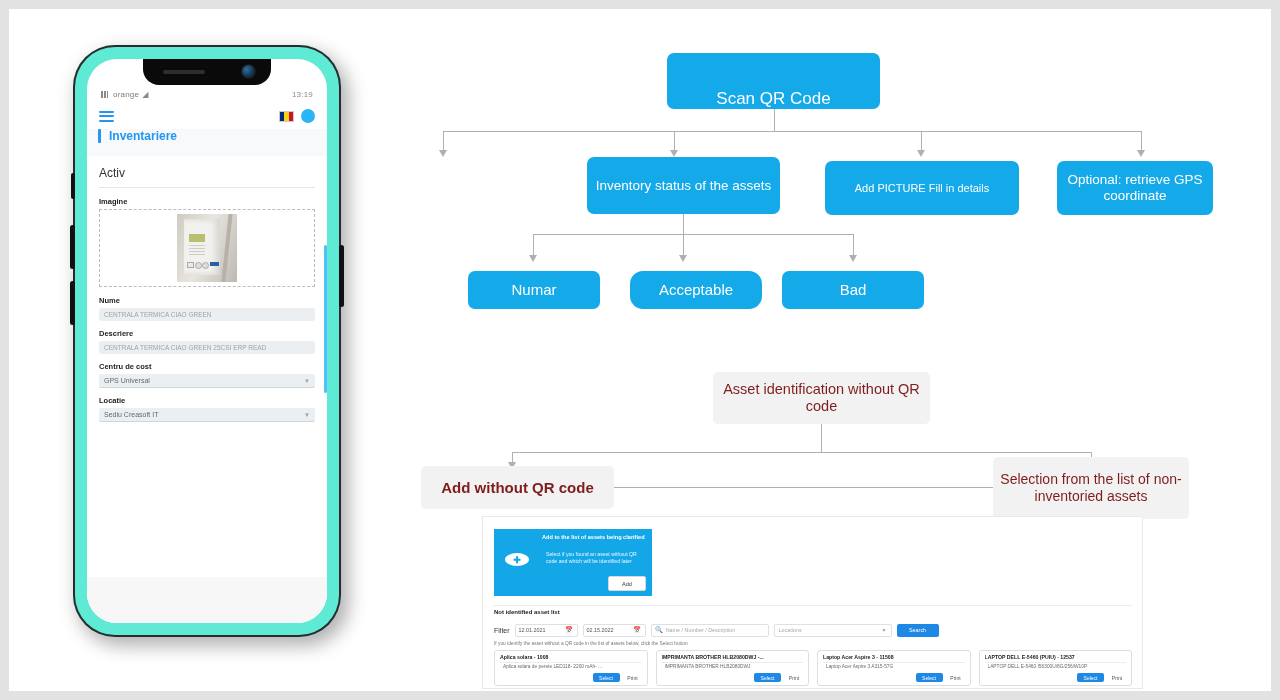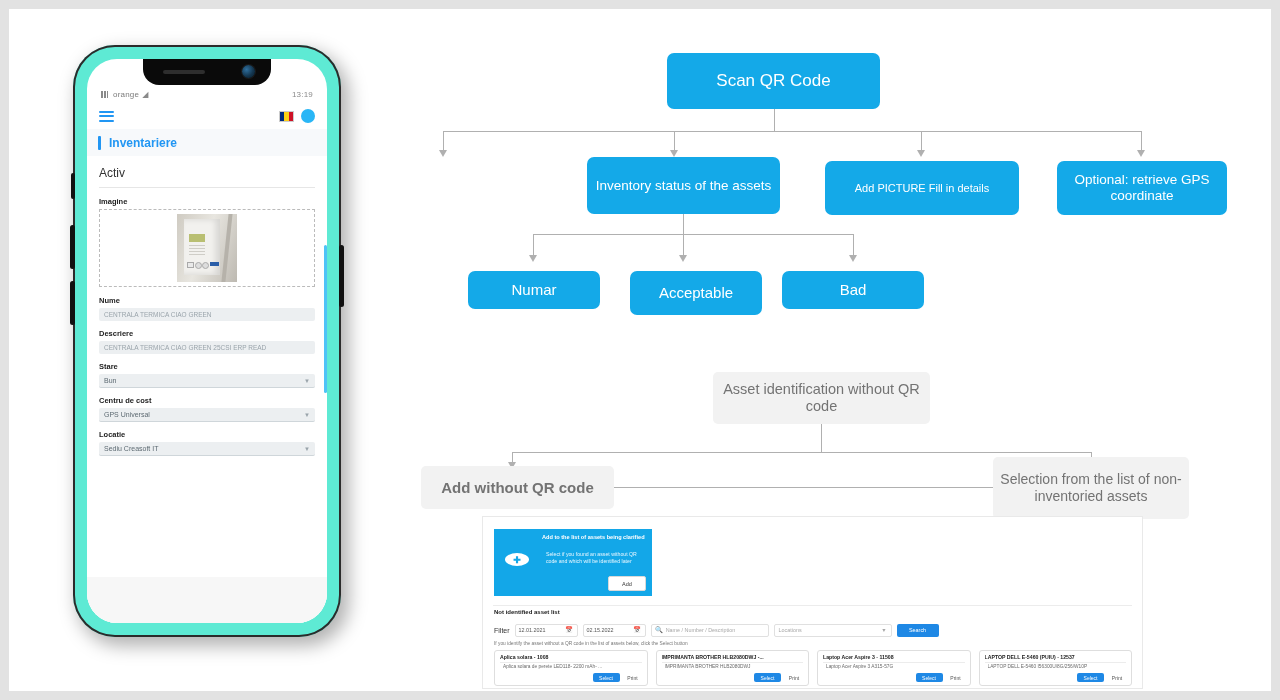--- a/index.html
+++ b/index.html
@@ -57,21 +57,21 @@
     display:flex;align-items:center;justify-content:space-between;padding:0 12px;box-sizing:border-box;}
   .burger{display:flex;flex-direction:column;gap:2.5px;cursor:pointer;}
   .burger i{display:block;width:15px;height:2px;background:#2196f3;border-radius:1px;}
   .nav-right{display:flex;align-items:center;gap:7px;}
   .ro-flag{width:13px;height:9px;display:flex;border:.5px solid #ccc;}
   .ro-flag span{flex:1;}
   .ro-flag .b{background:#002b7f;}.ro-flag .y{background:#fcd116;}.ro-flag .r{background:#ce1126;}
   .avatar-circ{width:14px;height:14px;border-radius:50%;background:#29b6f6;}
 
   .page-title-bar{position:absolute;top:70px;left:0;right:0;height:27px;background:#f7f9fb;
-    display:flex;align-items:center;padding-left:11px;box-sizing:border-box;}
+    display:flex;padding-left:11px;box-sizing:border-box;}
   .title-accent{width:3px;height:14px;background:#2196f3;margin-right:8px;border-radius:1px;}
   .page-title{color:#2196f3;font-size:12px;font-weight:700;}
 
   .form-area{position:absolute;top:97px;left:0;right:0;bottom:0;background:#fff;
     padding:10px 12px 0 12px;box-sizing:border-box;}
   .sec-head{font-size:12px;color:#333;padding-bottom:7px;border-bottom:1px solid #e6e6e6;margin-bottom:9px;}
   .fld-label{font-size:7.5px;font-weight:700;color:#222;margin-bottom:3px;}
   .fld{margin-bottom:8px;}
   .fld-input{height:13px;background:#eceff1;border-radius:2px;
     font-size:6.5px;color:#9aa4ab;display:flex;align-items:center;padding:0 5px;
@@ -94,21 +94,21 @@
   .boiler .knob3{position:absolute;left:25px;top:48px;width:5px;height:5px;border-radius:50%;background:#ddd;border:1px solid #aaa;}
   .boiler .blue{position:absolute;left:33px;top:48px;width:9px;height:4px;background:#2a5ea8;}
   .boiler .pipe{position:absolute;right:8px;top:0;width:4px;height:68px;background:#b6b2aa;transform:skewX(-6deg);}
   .scroll-bar{position:absolute;right:0;top:186px;width:3px;height:148px;background:#4fc3f7;border-radius:2px;}
   .screen-fade{position:absolute;left:0;right:0;bottom:0;height:46px;background:#f7f7f7;}
 
   
   .node{position:absolute;display:flex;align-items:center;justify-content:center;
     text-align:center;box-sizing:border-box;border-radius:7px;}
   .node.blue{background:#14a9e8;color:#fff;}
-  .node.grey{background:#f2f2f2;color:#737373;border-radius:5px;}
+  .node.grey{background:#f2f2f2;color:#7f1d1d;border-radius:5px;}
   .node span{display:block;line-height:1.18;}
 
   .ln{position:absolute;background:#b0b0b0;}
   .ln.h{height:1px;}
   .ln.v{width:1px;}
   .arw{position:absolute;width:0;height:0;border-left:4.5px solid transparent;
     border-right:4.5px solid transparent;border-top:7px solid #b0b0b0;}
 
   
   #shot{position:absolute;left:473px;top:507px;width:661px;height:173px;
@@ -220,27 +220,20 @@
             <div class="fld-label">Nume</div>
             <div class="fld-input">CENTRALA TERMICA CIAO GREEN</div>
           </div>
 
           <div class="fld">
             <div class="fld-label">Descriere</div>
             <div class="fld-input">CENTRALA TERMICA CIAO GREEN 25CSI ERP READ</div>
           </div>
 
 
-          <div class="fld">
-            <div class="fld-label">Stare</div>
-            <div class="fld-select">
-              <span>Bun</span>
-              <span class="caret">▼</span>
-            </div>
-          </div>
 
           <div class="fld">
             <div class="fld-label">Centru de cost</div>
             <div class="fld-select">
               <span>GPS Universal</span>
               <span class="caret">▼</span>
             </div>
           </div>
 
           <div class="fld">
@@ -251,58 +244,58 @@
             </div>
           </div>
         </div>
 
         <div class="scroll-bar"></div>
         <div class="screen-fade"></div>
       </div>
     </div>
   </div>
 
-  <div class="node blue" style="left:658px;top:44px;width:213px;height:56px;font-size:17px;">
+  <div class="node blue" style="left:658px;top:44px;width:213px;height:56px;font-size:17px;align-items:flex-end;">
     <span>Scan QR Code</span>
   </div>
 
   <div class="ln v" style="left:765px;top:100px;height:22px;"></div>
   <div class="ln h" style="left:434px;top:122px;width:698px;"></div>
   <div class="ln v" style="left:434px;top:122px;height:21px;"></div>
   <div class="arw" style="left:430px;top:141px;"></div>
   <div class="ln v" style="left:665px;top:122px;height:21px;"></div>
   <div class="arw" style="left:661px;top:141px;"></div>
   <div class="ln v" style="left:912px;top:122px;height:21px;"></div>
   <div class="arw" style="left:908px;top:141px;"></div>
   <div class="ln v" style="left:1132px;top:122px;height:21px;"></div>
   <div class="arw" style="left:1128px;top:141px;"></div>
 
   <div class="node blue" style="left:578px;top:148px;width:193px;height:57px;font-size:13.5px;">
     <span>Inventory status of the assets</span>
   </div>
   <div class="node blue" style="left:816px;top:152px;width:194px;height:54px;font-size:11px;">
     <span>Add PICTURE Fill in details</span>
   </div>
-  <div class="node blue" style="left:1048px;top:152px;width:170px;height:54px;font-size:13.5px;">
+  <div class="node blue" style="left:1048px;top:152px;width:156px;height:54px;font-size:13.5px;">
     <span>Optional: retrieve GPS coordinate</span>
   </div>
 
   <div class="ln v" style="left:674px;top:205px;height:20px;"></div>
   <div class="ln h" style="left:524px;top:225px;width:320px;"></div>
   <div class="ln v" style="left:524px;top:225px;height:23px;"></div>
   <div class="arw" style="left:520px;top:246px;"></div>
   <div class="ln v" style="left:674px;top:225px;height:23px;"></div>
   <div class="arw" style="left:670px;top:246px;"></div>
   <div class="ln v" style="left:844px;top:225px;height:23px;"></div>
   <div class="arw" style="left:840px;top:246px;"></div>
 
   <div class="node blue" style="left:459px;top:262px;width:132px;height:38px;font-size:15px;">
     <span>Numar</span>
   </div>
-  <div class="node blue" style="left:621px;top:262px;width:132px;height:44px;font-size:15px;">
+  <div class="node blue" style="left:621px;top:262px;width:132px;height:38px;font-size:15px;border-radius:13px;">
     <span>Acceptable</span>
   </div>
   <div class="node blue" style="left:773px;top:262px;width:142px;height:38px;font-size:15px;">
     <span>Bad</span>
   </div>
 
   <div class="node grey" style="left:704px;top:363px;width:217px;height:52px;font-size:14.5px;">
     <span>Asset identification without QR code</span>
   </div>
 

